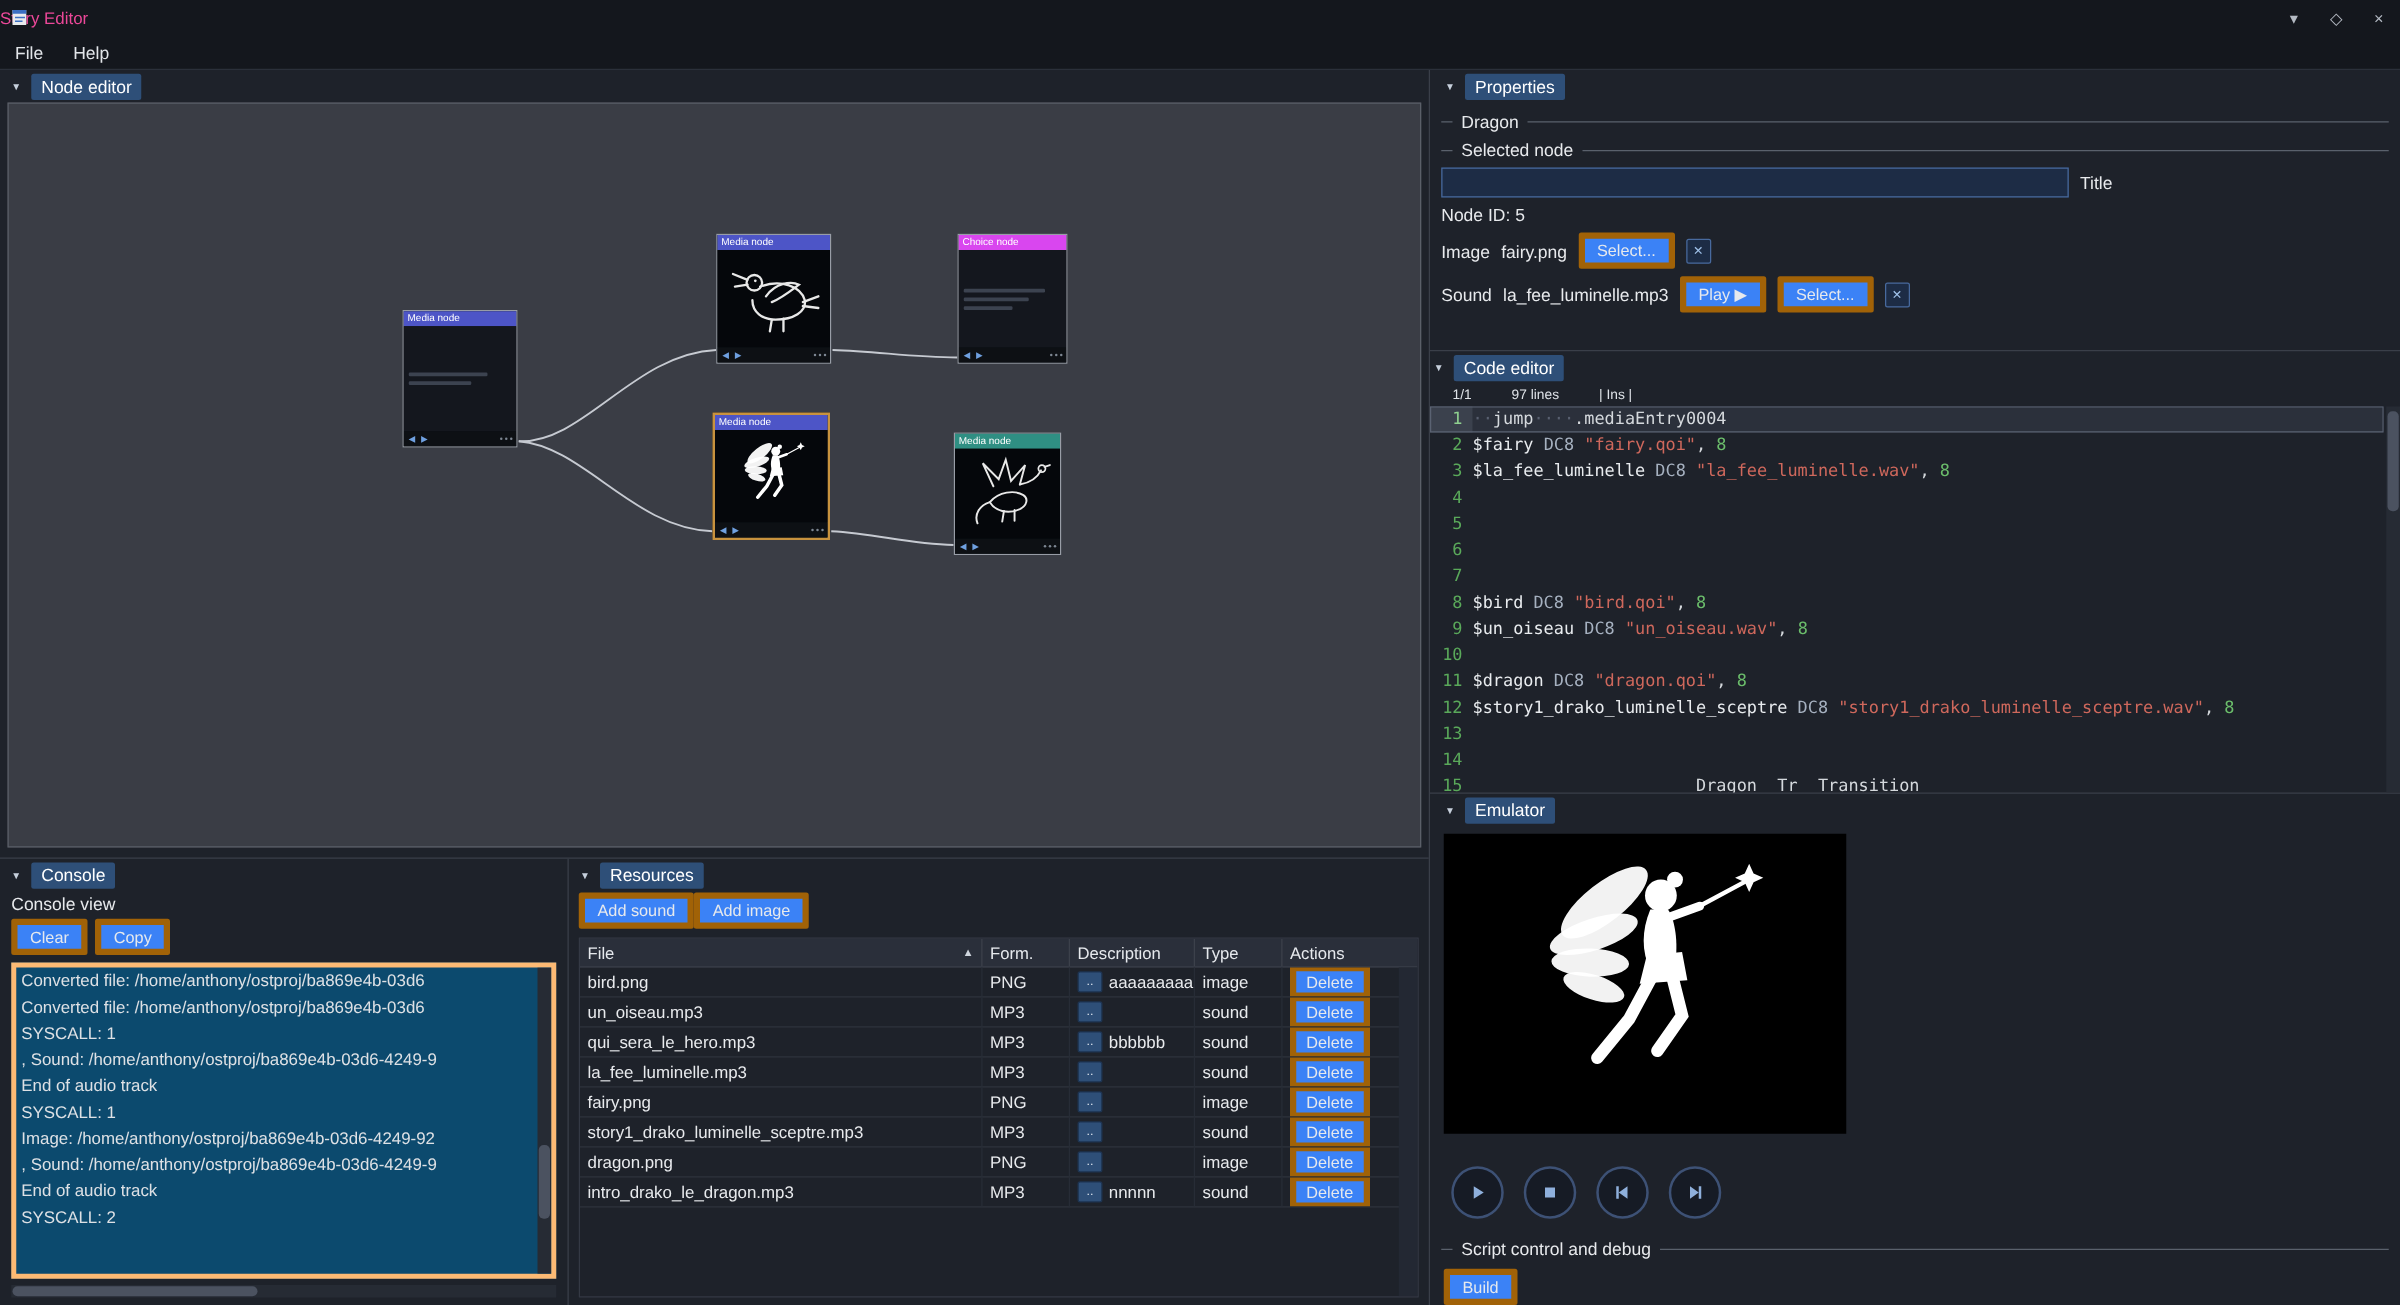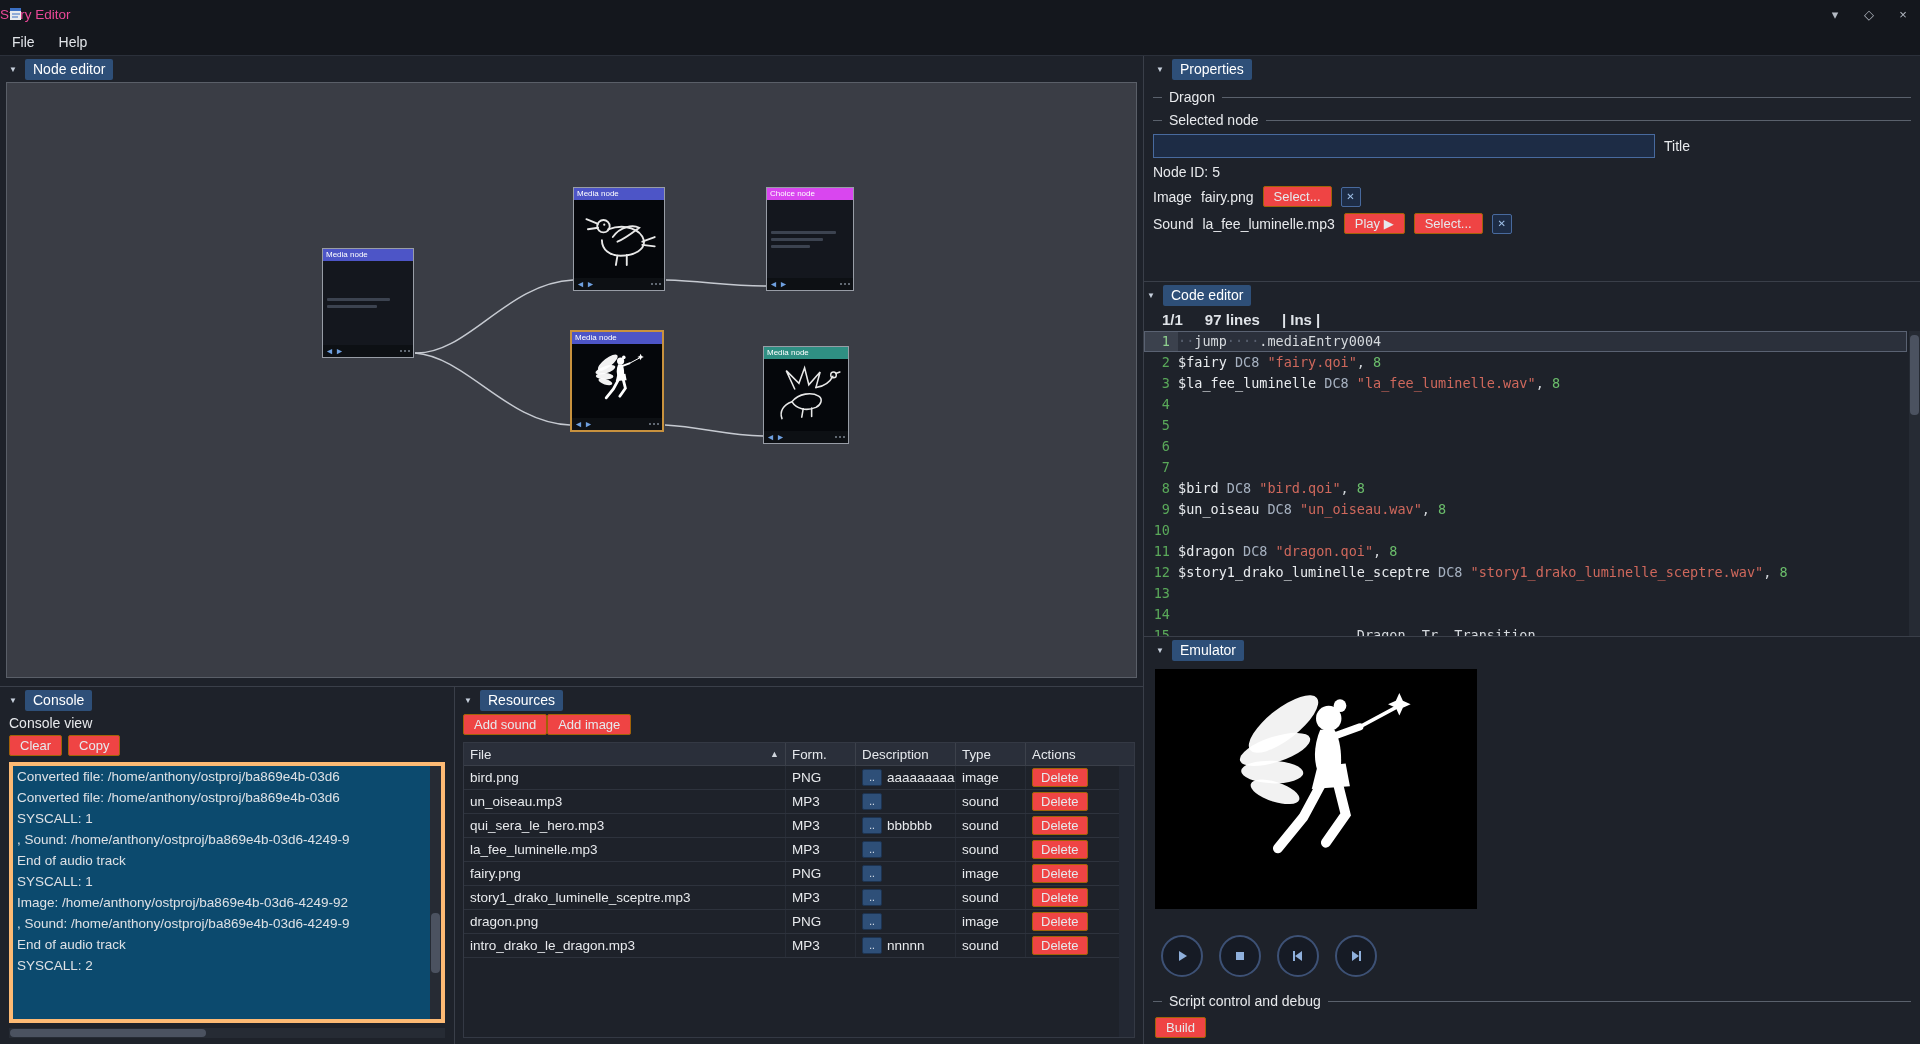--- a/index.html
+++ b/index.html
@@ -42,21 +42,21 @@
   .node.teal .node-header { background:#2f8f83; }
   .node-body { flex:1; display:flex; align-items:flex-end; justify-content:center; overflow:hidden; background:#05070b;
                flex-direction:column; }
   .node-body.img { align-items:center; justify-content:center; flex-direction:row; }
   .mini-bar { height:3px; background:#3c4350; margin:2px 4px; border-radius:1px; align-self:stretch; }
   .node-footer { height:12px; display:flex; align-items:center; gap:3px; padding:0 3px; background:#0d1014; flex:none; }
   .nf-dots { margin-left:auto; display:flex; gap:2px; }
   .nf-dots i { width:2px; height:2px; background:#7d8692; border-radius:50%; display:block; }
 
   
-  .btn { background:#ef4444; border:1px solid #a16207; color:#e6e9ed; font-size:13px;
+  .btn { background:#3b82f6; border:5px solid #a16207; color:#e6e9ed; font-size:13px;
          padding:2px 10px; border-radius:2px; }
   .btn.sm { padding:1px 8px; }
 
   
   .bottom-row { display:flex; flex:1; min-height:0; }
   .console-panel { width:455px; border-right:1px solid #3a3f49; display:flex; flex-direction:column; padding-bottom:6px; }
   .console-view-label { padding:2px 9px 3px; font-size:14px; }
   .console-btns { display:flex; gap:6px; padding:1px 9px 6px; }
   .console-log-wrap { position:relative; flex:1; margin:0 9px; border:4px solid #fdba74; background:#0c4a6e; overflow:hidden; }
   .console-log { position:absolute; inset:0 12px 0 0; overflow:hidden; }
@@ -90,21 +90,21 @@
   .group-sep::after { content:""; flex:1; height:1px; background:#5a616c; }
   .title-row { display:flex; align-items:center; gap:9px; margin:6px 0 5px; }
   .text-input { width:502px; height:24px; background:#1d2c45; border:1px solid #486a9e; color:#e8eaed;
                 padding:0 6px; font-size:14px; outline:none; }
   .prop-line { margin:6px 0; font-size:14px; display:flex; align-items:center; gap:9px; }
   .blue-sq-btn { width:20px; height:20px; background:#1d2c45; border:1px solid #486a9e; color:#9fc0e8;
                  font-size:10px; border-radius:2px; padding:0; }
 
   
   .code-panel { height:355px; border-bottom:1px solid #3a3f49; display:flex; flex-direction:column; position:relative; }
-  .code-status { display:flex; gap:22px; padding:3px 8px 3px 18px; font-size:15px; color:#dfe3e8;font-weight:bold; }
+  .code-status { display:flex; gap:32px; padding:3px 8px 3px 18px; font-size:11px; color:#dfe3e8; }
   .code-area { flex:1; overflow:hidden; position:relative; font-family:"DejaVu Sans Mono", monospace; font-size:13.5px; }
   .code-lines { position:absolute; inset:0 13px 0 0; overflow:hidden; }
   .code-line { display:flex; height:21px; line-height:21px; white-space:pre; }
   .code-line.current { background:#2b303b; outline:1px solid #5a6272; outline-offset:-1px; }
   .gutter { width:34px; text-align:right; padding-right:8px; color:#5aa95a; flex:none; }
   .code-line.current .gutter { background:#3b414d; color:#8fd08f; }
   .code-text { white-space:pre; }
   .tk-ws { color:#596070; }
   .tk-plain { color:#d5d9dd; }
   .tk-id { color:#e9ecef; }

